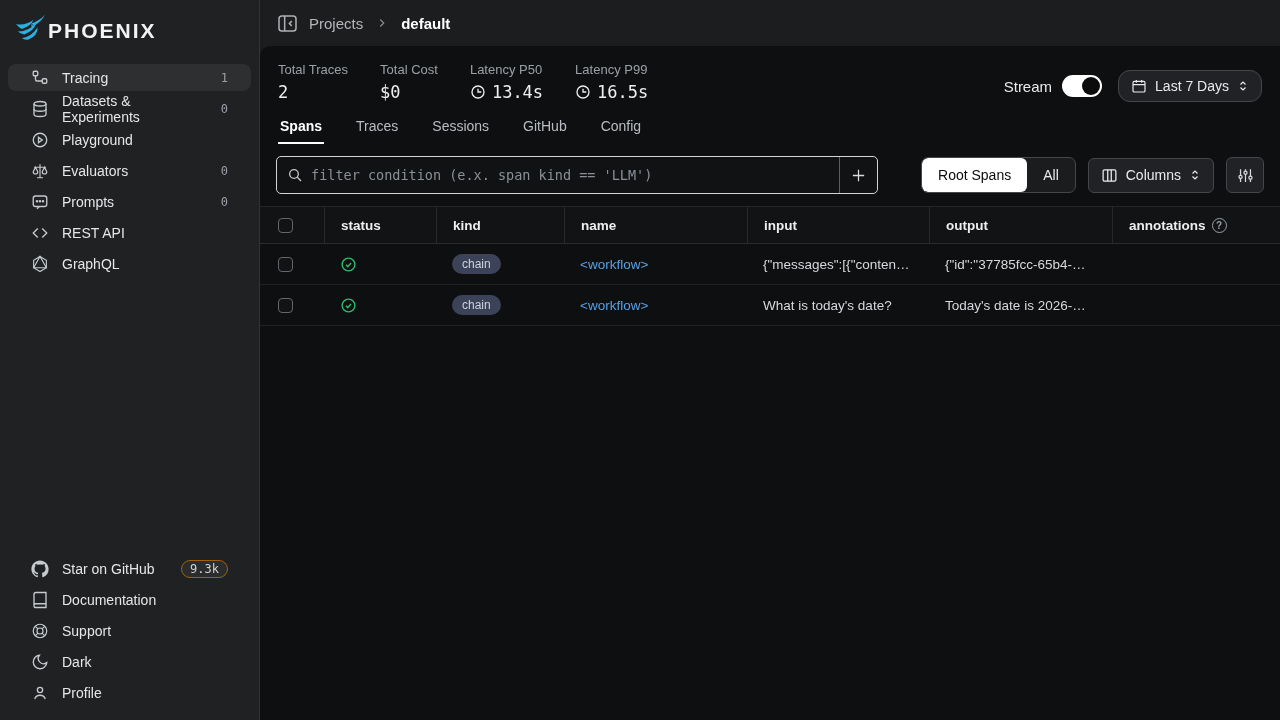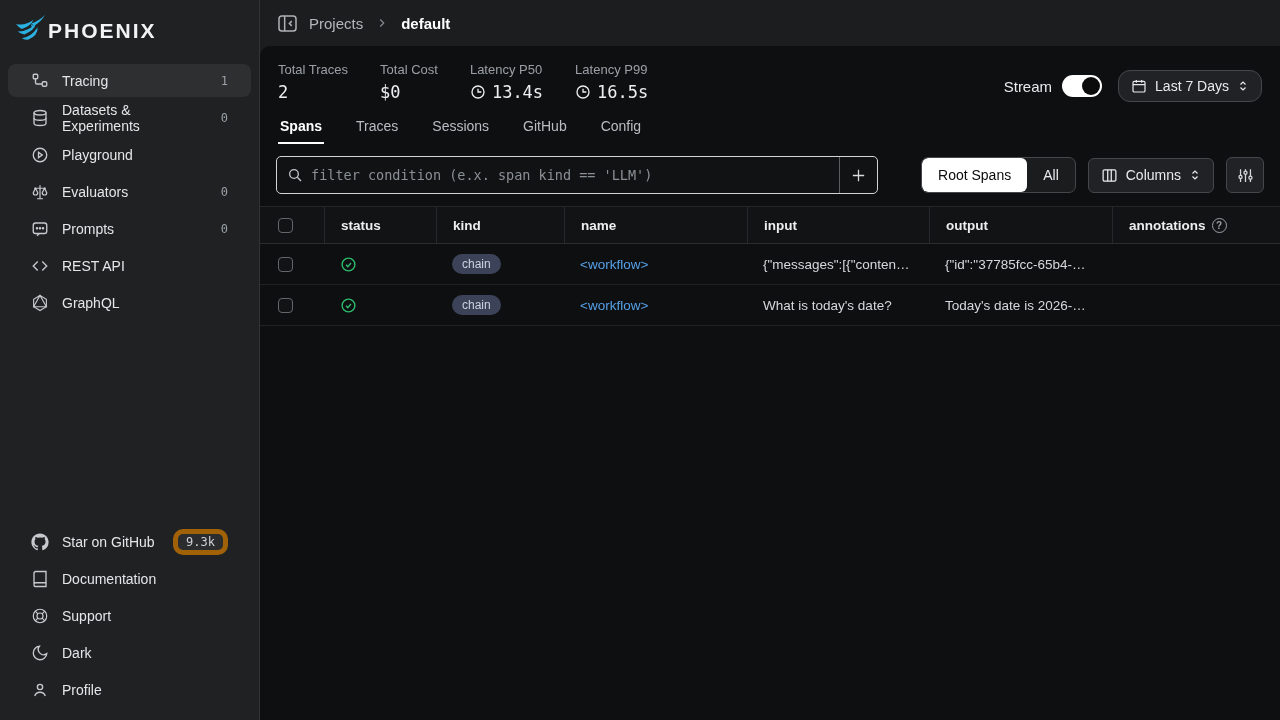--- a/index.html
+++ b/index.html
@@ -5,26 +5,26 @@
   * { margin:0; padding:0; box-sizing:border-box; }
   html,body { width:1280px; height:720px; overflow:hidden; background:#151617; }
   body { font-family:"Liberation Sans", sans-serif; color:#e8eaed; display:flex; }
 
   
   .sidebar { width:260px; height:720px; background:#1f2123; border-right:1px solid #303234;
              display:flex; flex-direction:column; flex-shrink:0; }
   .logo { display:flex; align-items:center; padding:14px 14px 16px 14px; }
   .logo-text { font-size:21px; font-weight:700; letter-spacing:2px; color:#f2f3f4; }
   .nav { display:flex; flex-direction:column; gap:4px; padding:0 8px; }
-  .nav-item { display:flex; align-items:center; gap:13px; height:33px; padding:0 23px;
+  .nav-item { display:flex; align-items:center; gap:13px; height:27px; padding:0 23px;
               border-radius:8px; cursor:pointer; color:#e4e6e8; font-size:14px; }
   .nav-item .nicon { width:18px; height:18px; color:#c6c9cd; flex-shrink:0; display:flex; align-items:center; justify-content:center; }
   .nav-item.active { background:#2d2f31; }
   .nav-count { margin-left:auto; font-family:"DejaVu Sans Mono", monospace; font-size:12px; color:#9aa0a6; }
-  .nav-badge { margin-left:auto; font-size:12px; color:#d0d3d6; border:5px solid #a16207;
+  .nav-badge { margin-left:auto; font-size:12px; color:#d0d3d6; border:1px solid #a16207;
                background:#2a2c2e; border-radius:10px; padding:1px 8px; font-family:"DejaVu Sans Mono", monospace;}
   .nav-spacer { flex:1; }
   .nav-bottom { padding-bottom:14px; }
 
   
   .main { flex:1; display:flex; flex-direction:column; background:#1c1d1f; min-width:0; }
   .topbar { height:46px; display:flex; align-items:center; gap:12px; padding:0 18px; flex-shrink:0; }
   .crumb-dim { color:#b4b8bc; font-size:15px; }
   .crumb-cur { color:#ffffff; font-size:15px; font-weight:700; }
   .crumb-sep { color:#8a8d91; display:flex; }

